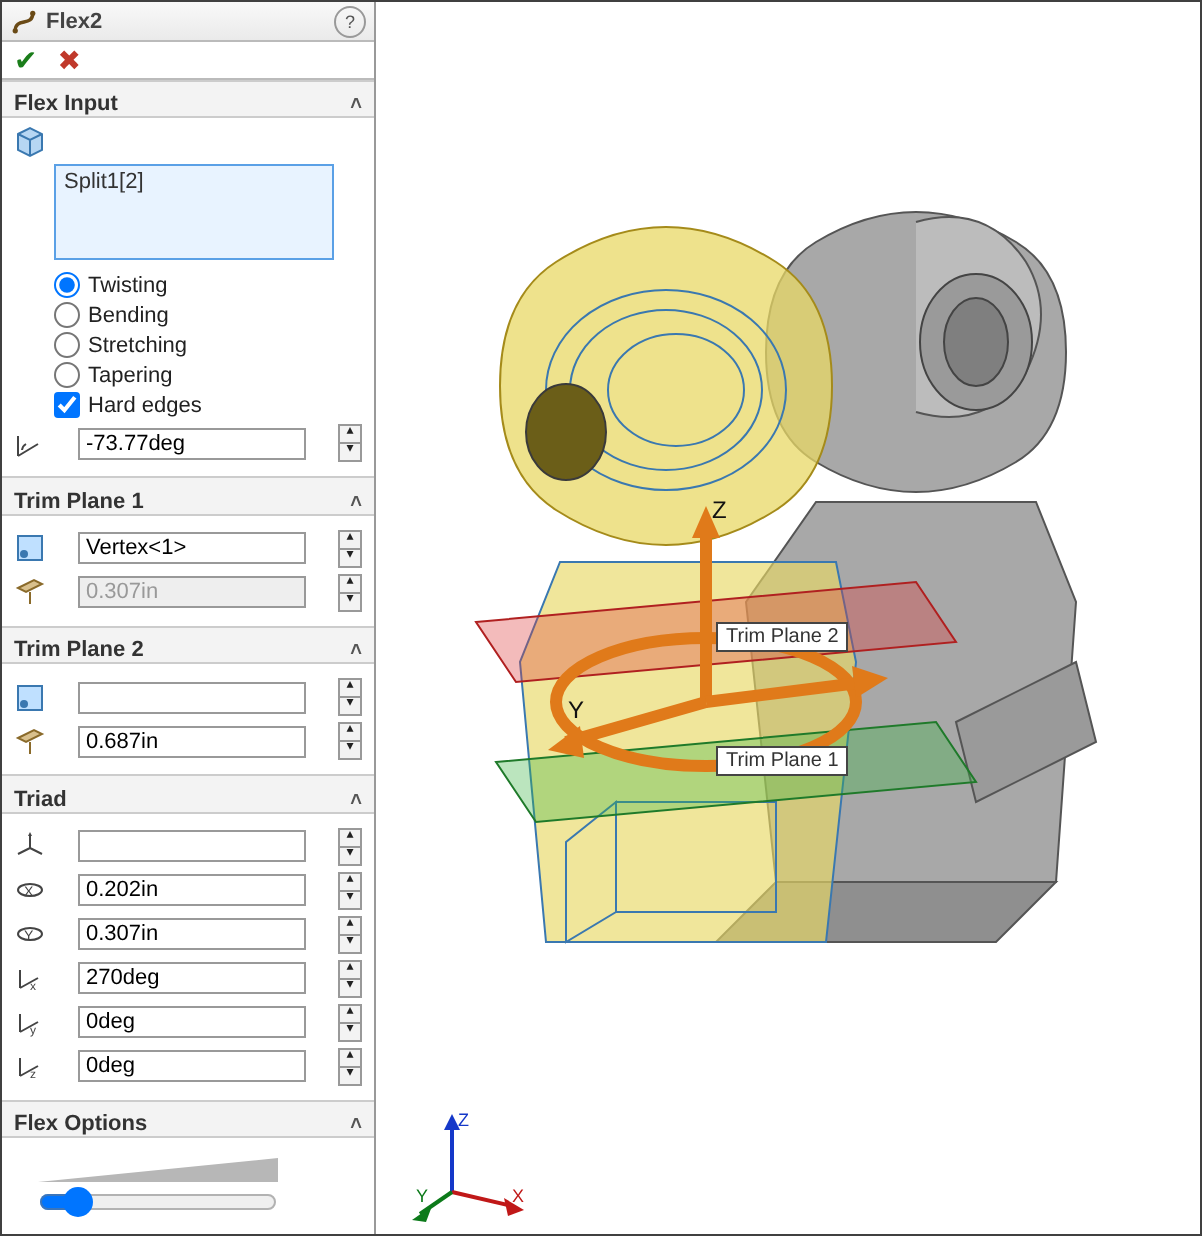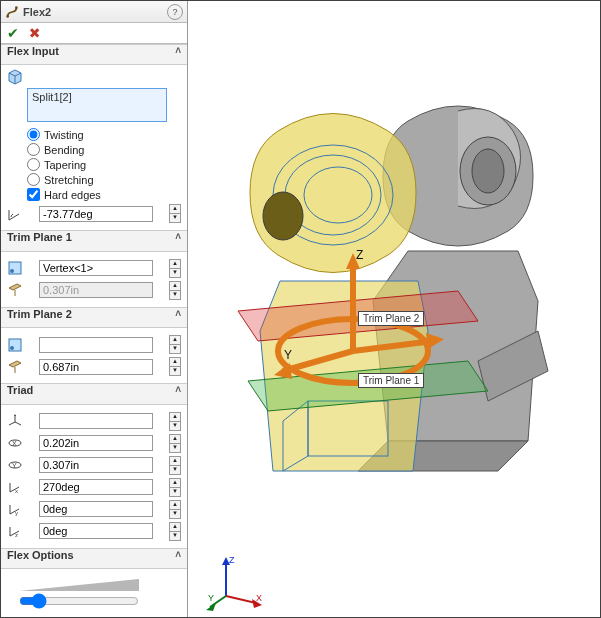--- a/index.html
+++ b/index.html
@@ -6,24 +6,24 @@
 .app{display:flex;width:601px;height:618px;border:1px solid #404040;box-sizing:border-box}
 .panel{width:186px;border-right:1px solid #999;display:flex;flex-direction:column;background:#fff;overflow:hidden}
 .viewport{flex:1;position:relative;background:#fff;overflow:hidden}
 .titlebar{display:flex;align-items:center;height:22px;border-bottom:1px solid #bbb;background:linear-gradient(#f9f9f9,#eaeaea);padding:0 4px}
 .titlebar .ticon{width:14px;height:14px;margin-right:4px}
 .titlebar .title{flex:1;font-weight:600;color:#444}
 .titlebar .help{width:14px;height:14px;border:1px solid #999;border-radius:50%;display:flex;align-items:center;justify-content:center;font-size:9px;color:#555;cursor:pointer}
 .okbar{height:20px;display:flex;align-items:center;border-bottom:1px solid #bbb;padding:0 6px;gap:10px}
 .okbar .ok{color:#1a7d1a;font-size:14px;cursor:pointer}
 .okbar .cancel{color:#c0392b;font-size:14px;cursor:pointer}
-.section-hdr{display:flex;align-items:flex-start;height:20px;padding:0 6px;background:#f3f3f3;border-top:1px solid #ccc;border-bottom:1px solid #ccc;font-weight:600;color:#333}
+.section-hdr{display:flex;align-items:flex-end;height:20px;padding:0 6px;background:#f3f3f3;border-top:1px solid #ccc;border-bottom:1px solid #ccc;font-weight:600;color:#333}
 .section-hdr .chev{margin-left:auto;font-size:10px;color:#555}
 .section-body{padding:4px 6px}
-.selbox{border:1px solid #5aa0e6;background:#e8f3ff;height:34px;padding:2px 4px;margin:3px 0 6px 20px;width:140px;box-sizing:border-box;font-size:11px;color:#333}
+.selbox{border:1px solid #5aa0e6;background:#e8f3ff;height:48px;padding:2px 4px;margin:3px 0 6px 20px;width:140px;box-sizing:border-box;font-size:11px;color:#333}
 .radio-row,.check-row{display:flex;align-items:center;gap:4px;margin:2px 0 2px 20px}
 .radio-row input,.check-row input{margin:0}
 .spin-row{display:flex;align-items:center;gap:16px;margin:3px 0}
 .spin-row .icon{width:16px;height:16px;display:flex;align-items:center;justify-content:center;flex-shrink:0}
 .spin-row input[type=text]{flex:1;height:16px;border:1px solid #999;padding:0 3px;font-size:11px;box-sizing:border-box;min-width:0}
 .spin-row.disabled input[type=text]{background:#eee;color:#999}
 .spinbtn{width:12px;display:flex;flex-direction:column}
 .spinbtn div{height:8px;border:1px solid #999;background:#f3f3f3;font-size:7px;line-height:6px;text-align:center;cursor:pointer}
 .spinbtn div:first-child{border-bottom:none}
 .body-icon{width:16px;height:16px}
@@ -76,25 +76,25 @@
       <label class="radio-row">
           <input type="radio" name="mode" checked="" style="">
           <span>Twisting</span>
         </label>
       <label class="radio-row">
           <input type="radio" name="mode" style="">
           <span>Bending</span>
         </label>
       <label class="radio-row">
           <input type="radio" name="mode" style="">
-          <span>Tapering</span>
+          <span>Stretching</span>
         </label>
       <label class="radio-row">
           <input type="radio" name="mode" style="">
-          <span>Stretching</span>
+          <span>Tapering</span>
         </label>
       <label class="check-row">
           <input type="checkbox" checked="" style="">
           <span>Hard edges</span>
         </label>
       <div class="spin-row">
         <span class="icon">
             <svg viewBox="0 0 16 16">
               <path d="M2 14 L2 4 M2 14 L12 8" stroke="#444" fill="none"></path>
               <path d="M4 11 A4 4 0 0 1 6 8" stroke="#444" fill="none"></path>

